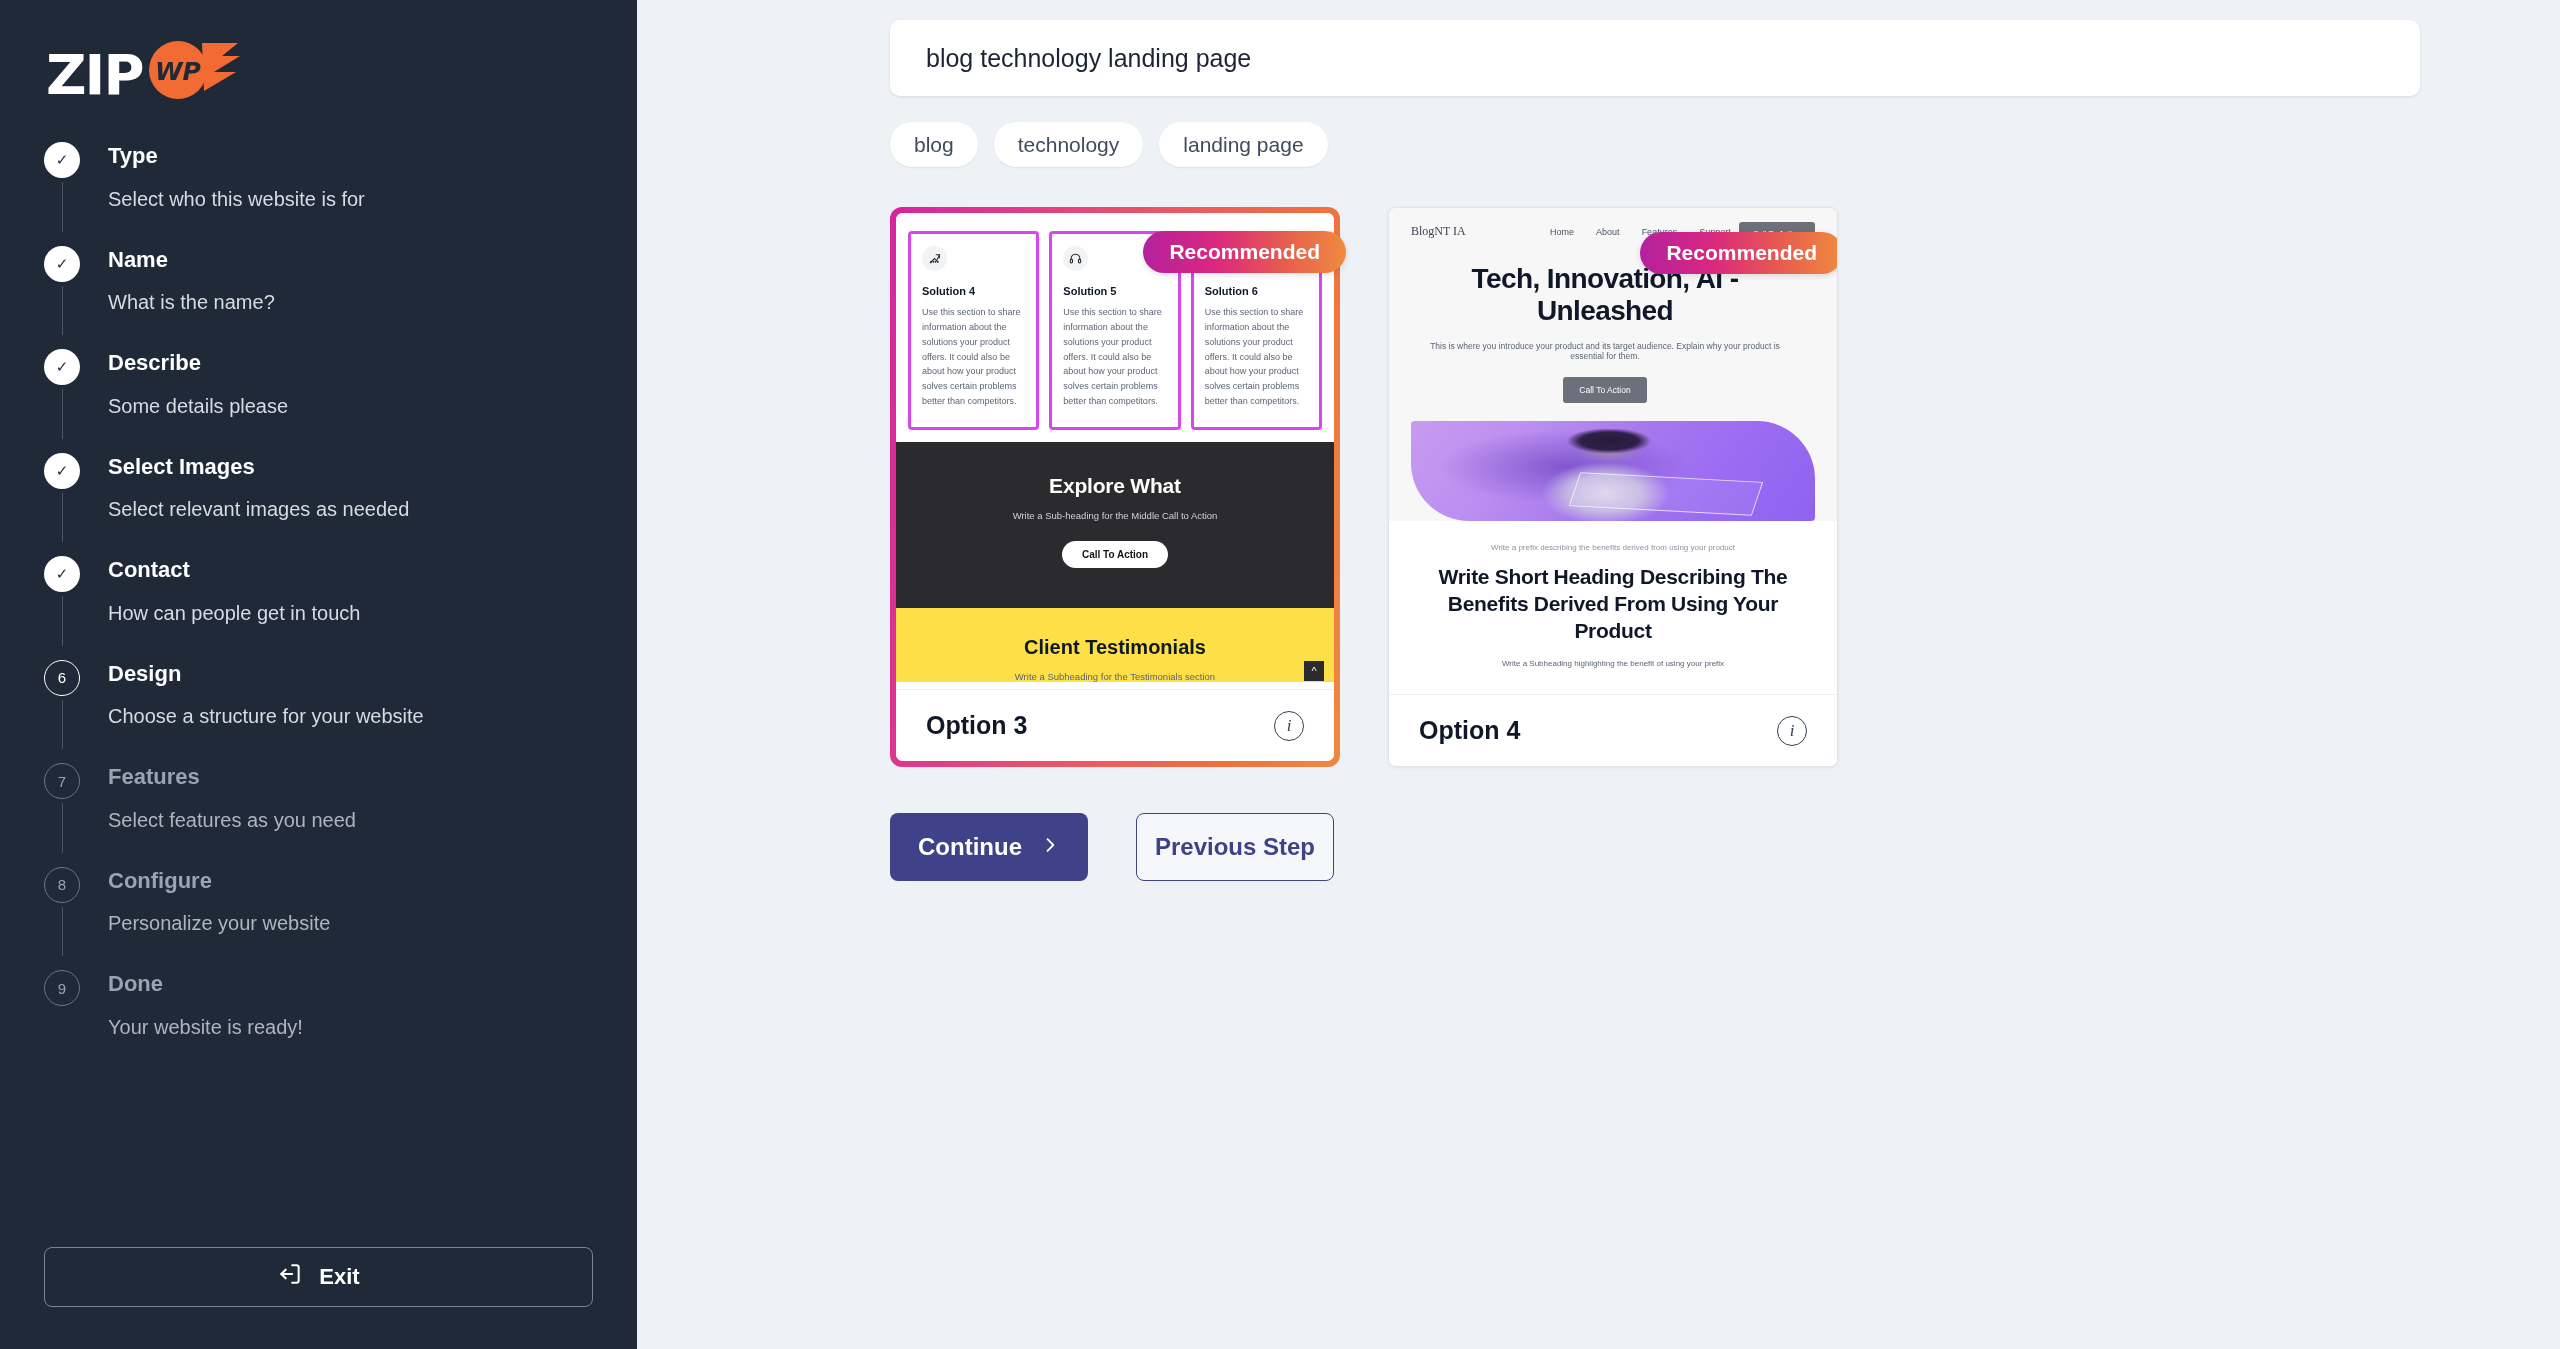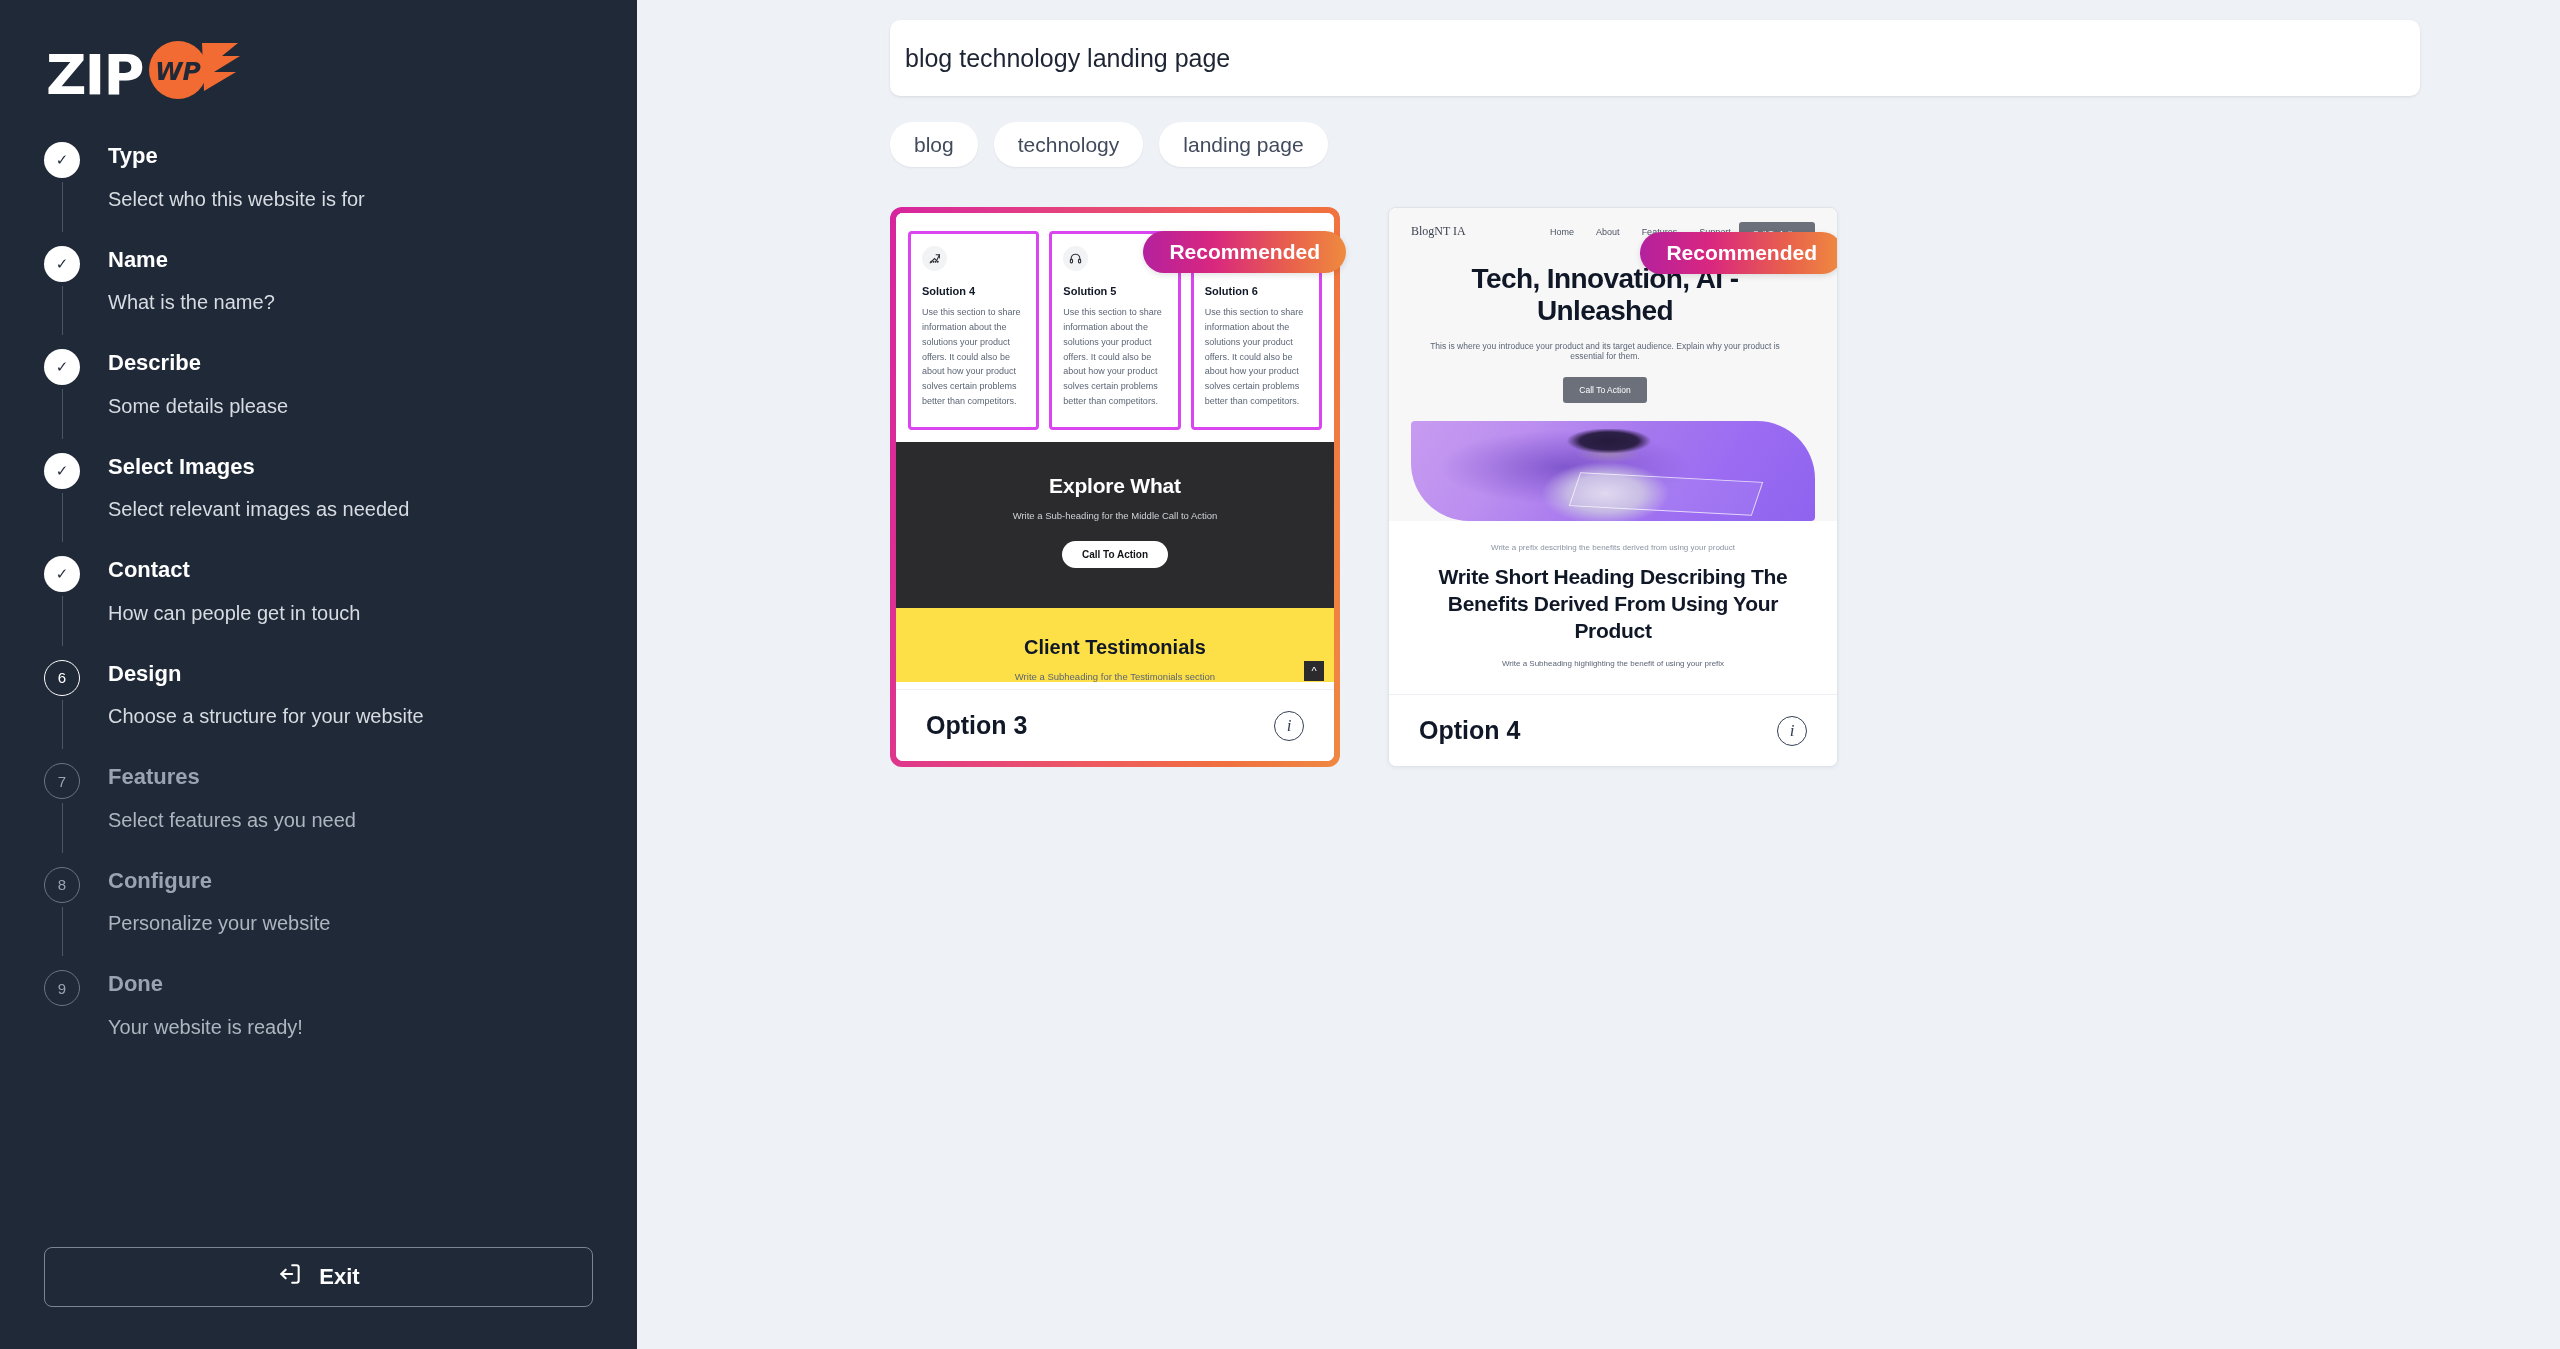--- a/index.html
+++ b/index.html
@@ -65,21 +65,21 @@
   .main {
     flex:1; height:1349px; position:relative;
     padding:20px 0 0 0;
     overflow:hidden;
   }
   .search-row { padding:0 128px 0 253px; }
   .search-input {
     width:1530px; height:76px; background:#ffffff;
     border:none; border-radius:10px;
     box-shadow:0 1px 3px rgba(16,24,40,.10);
-    font-size:25px; color:#1d2433; padding:0 15px;
+    font-size:25px; color:#1d2433; padding:0 36px;
     font-family:"Liberation Sans", sans-serif;
     outline:none;
   }
   .tags { display:flex; gap:16px; margin:26px 0 0 253px; }
   .tag {
     background:#ffffff; border-radius:22px; height:45px;
     padding:0 24px; display:flex; align-items:center;
     font-size:21px; color:#414b5c;
     box-shadow:0 1px 2px rgba(16,24,40,.07);
     cursor:pointer; white-space:nowrap;
@@ -417,13 +417,24 @@
         </div>
       </div>
 
       <div class="card-foot">
         <span class="opt-label">Option 4</span>
         <span class="info-icon">i</span>
       </div>
     </div>
   </div>
 
+  <div class="actions">
+    <button class="btn-primary">
+      <span>Continue</span>
+      <span>
+        <svg width="20" height="20" viewBox="0 0 24 24" fill="none" stroke="#ffffff" stroke-width="2.2" stroke-linecap="round" stroke-linejoin="round">
+            <path d="M9 5 L16 12 L9 19"></path>
+          </svg>
+      </span>
+    </button>
+    <button class="btn-secondary">Previous Step</button>
+  </div>
 </main>
 
 </body></html>

